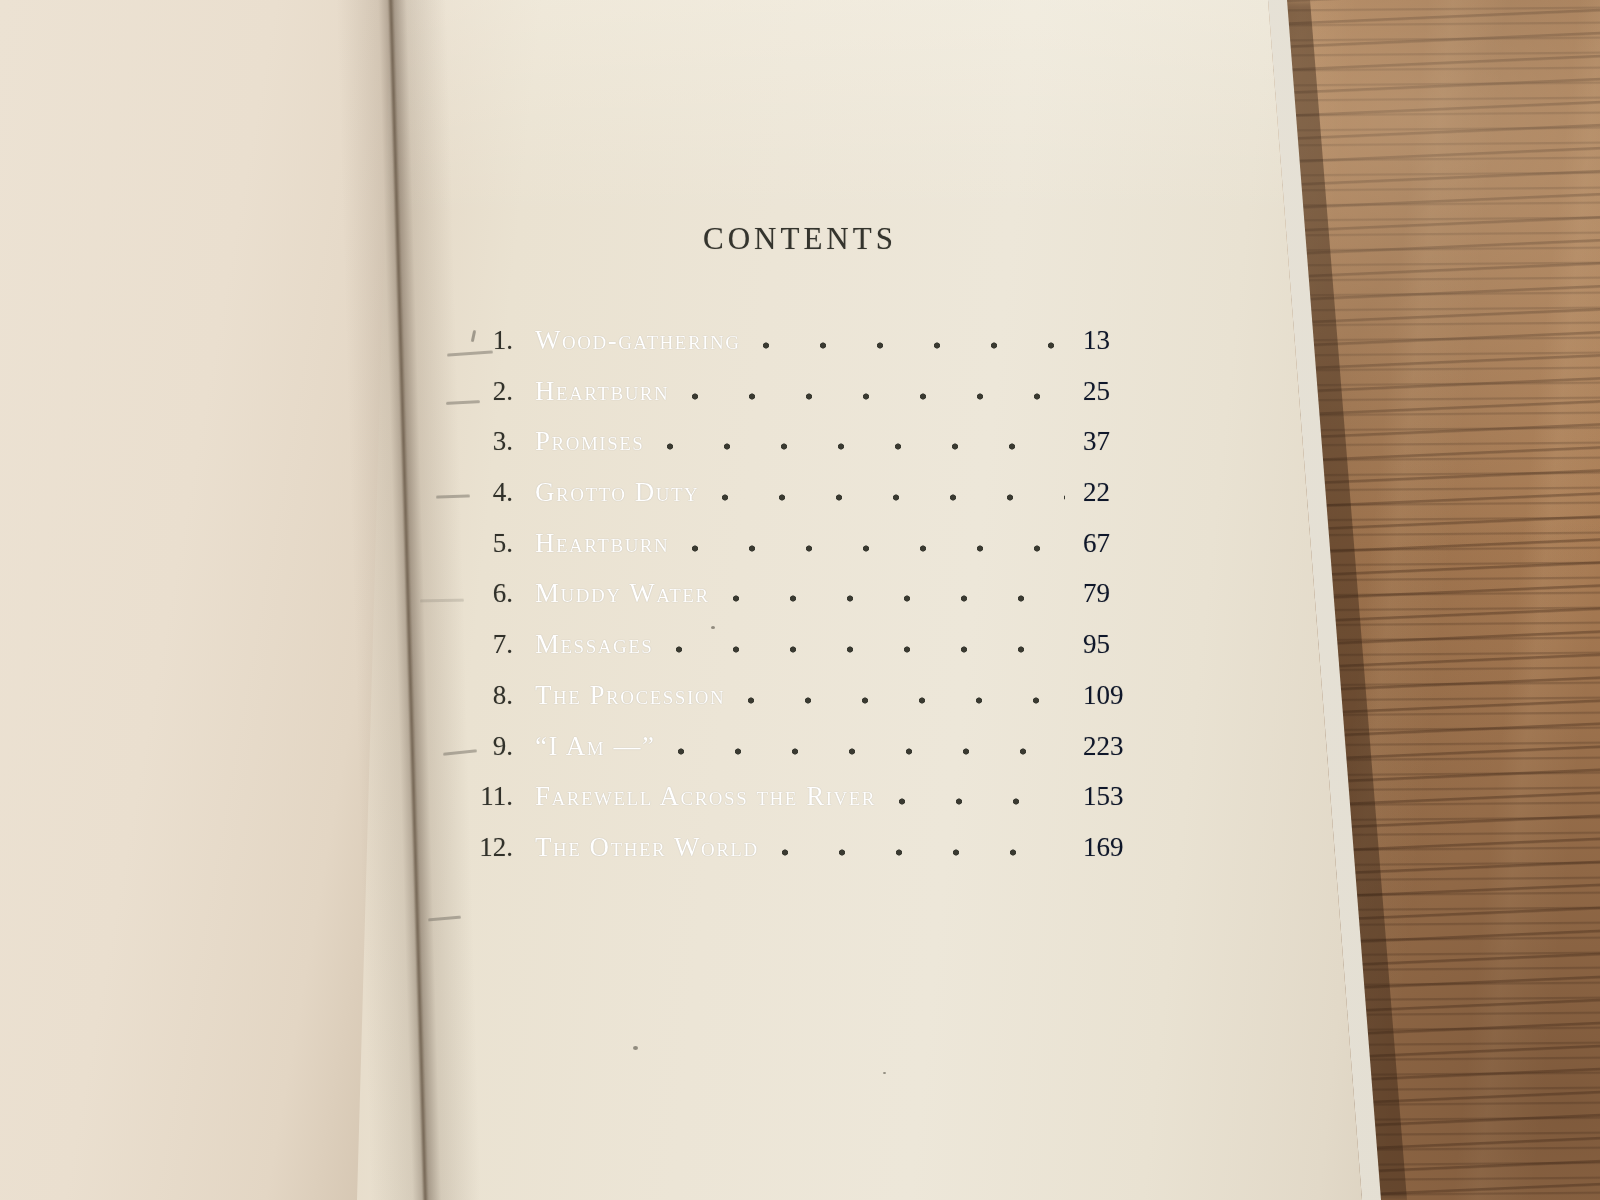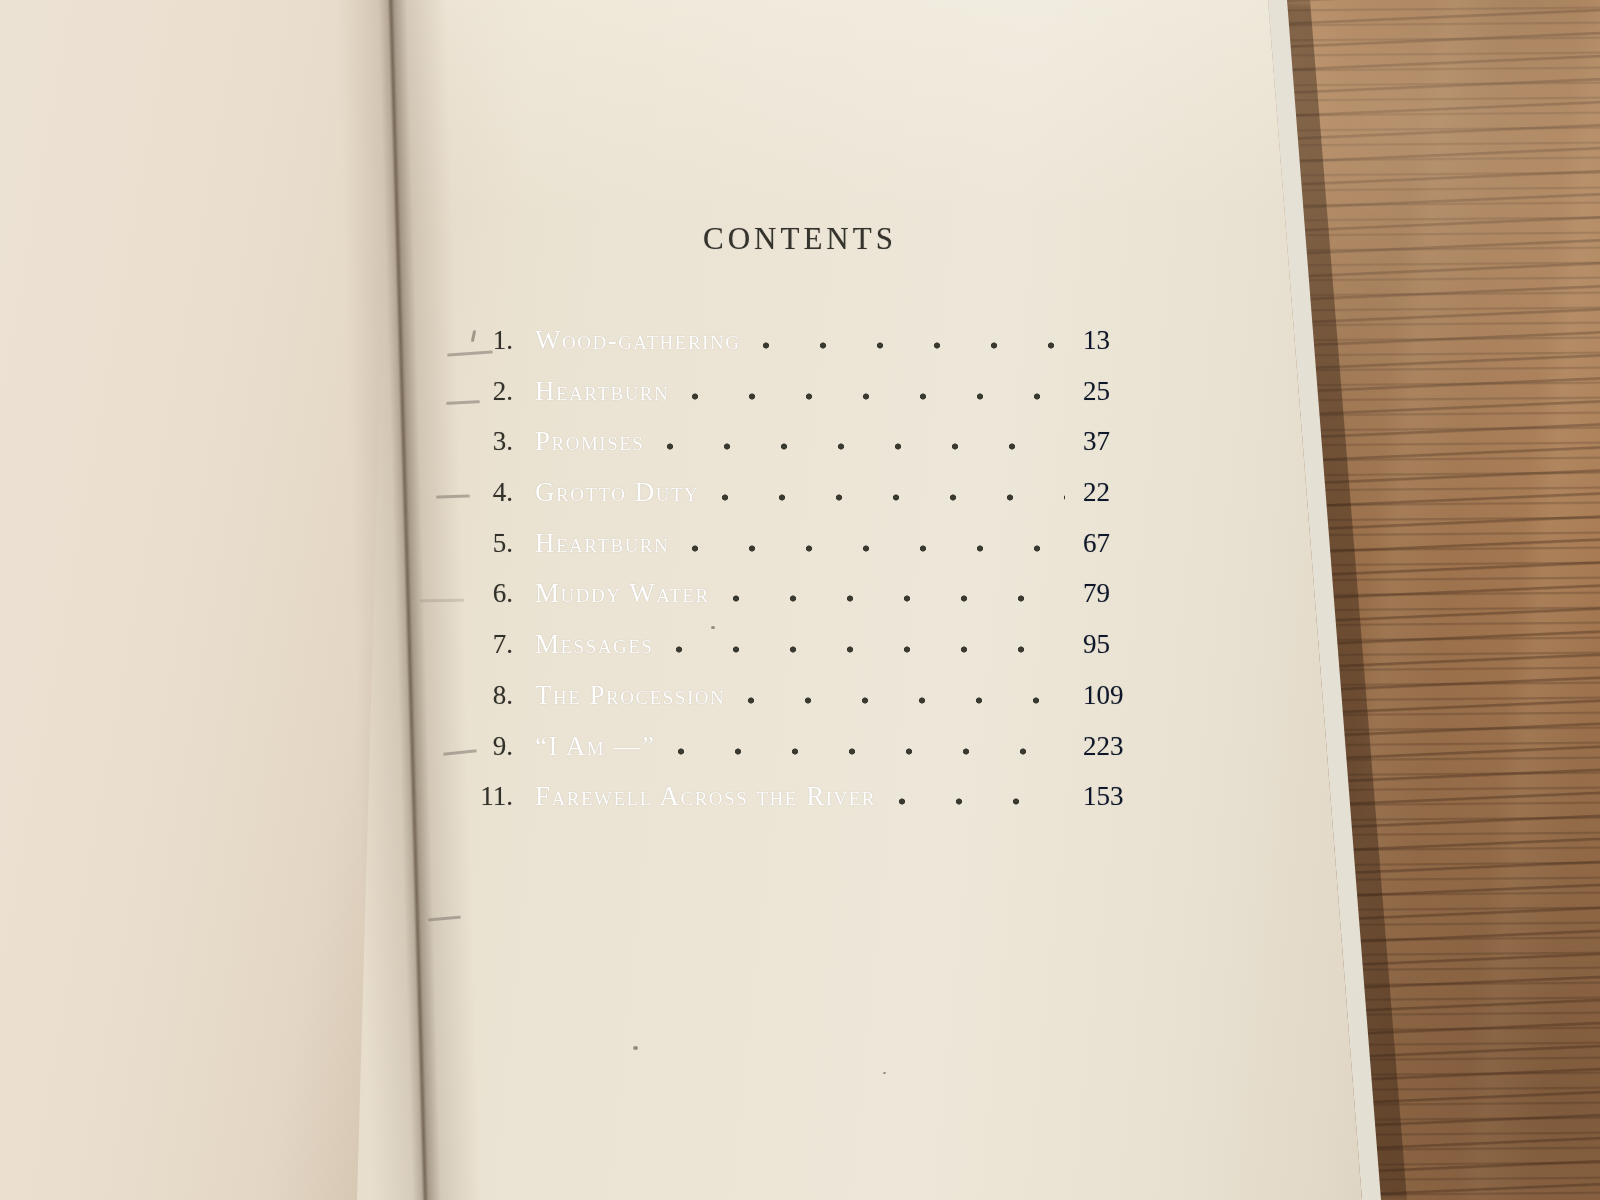--- a/index.html
+++ b/index.html
@@ -195,20 +195,26 @@
   </div>
 
 
   <div class="toc-row">
     <span class="chap-num">11.</span>
     <span class="chap-title">Farewell Across the River</span>
     <span class="leader"></span>
     <span class="page-num">153</span>
   </div>
 
+  <div class="toc-row">
+    <span class="chap-num">12.</span>
+    <span class="chap-title">The Other World</span>
+    <span class="leader"></span>
+    <span class="page-num">169</span>
+  </div>
 </div>
   </div>
 
   <div id="marks-layer">
       <div class="pencil-dash" style="left: 447px; top: 352px; width: 46px; transform: rotate(-4deg);"></div>
       <div class="pencil-tick" style="left: 472px; top: 330px; transform: rotate(12deg);"></div>
       <div class="pencil-dash" style="left: 446px; top: 401px; width: 34px; transform: rotate(-3deg);"></div>
       <div class="pencil-dash" style="left: 436px; top: 495px; width: 34px; transform: rotate(-2deg);"></div>
       <div class="pencil-dash" style="left: 420px; top: 599px; width: 44px; transform: rotate(-1deg); opacity: 0.45;"></div>
       <div class="pencil-dash" style="left: 443px; top: 751px; width: 34px; transform: rotate(-6deg);"></div>

